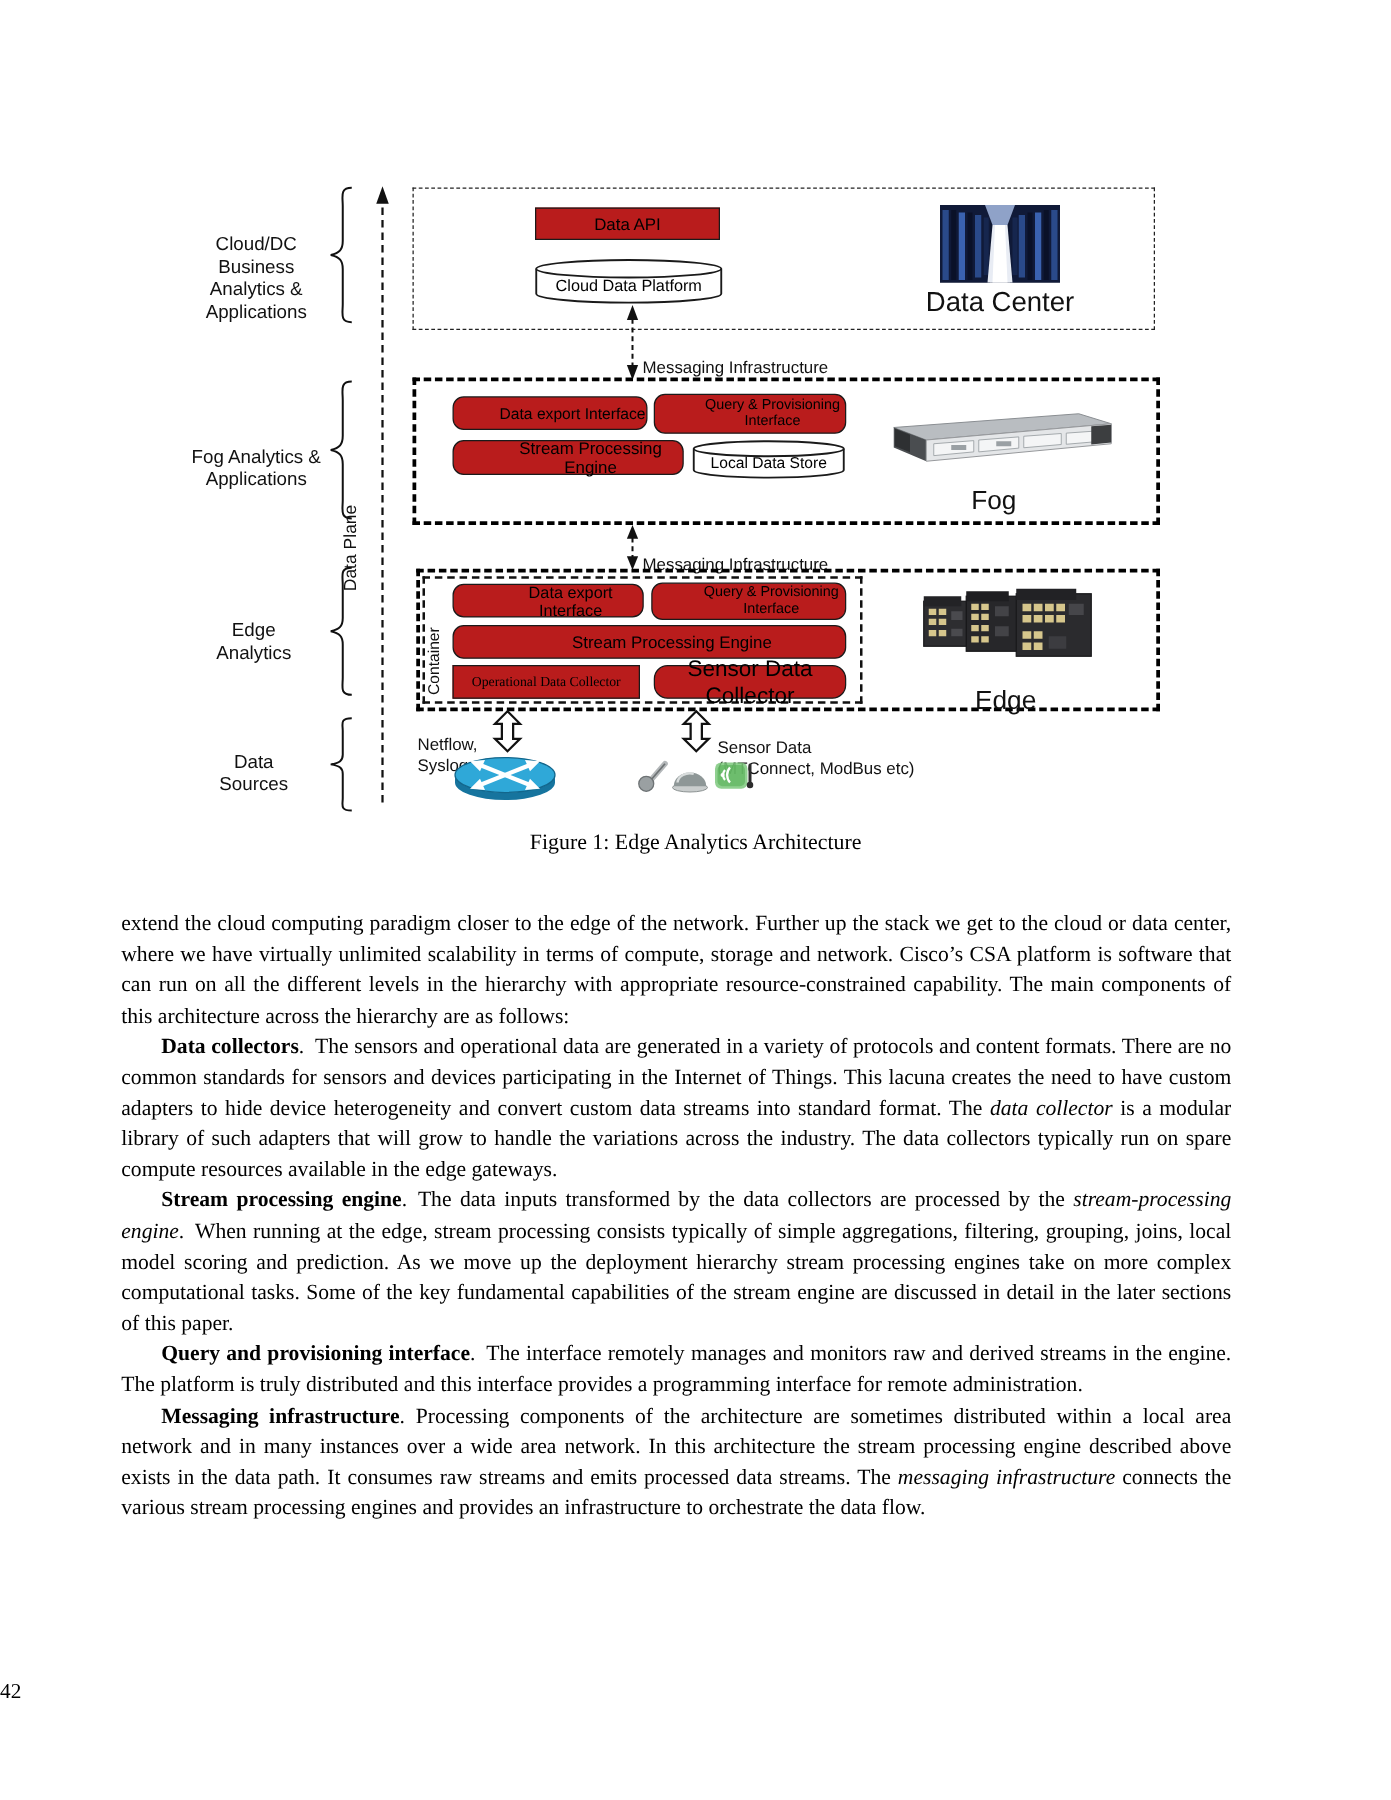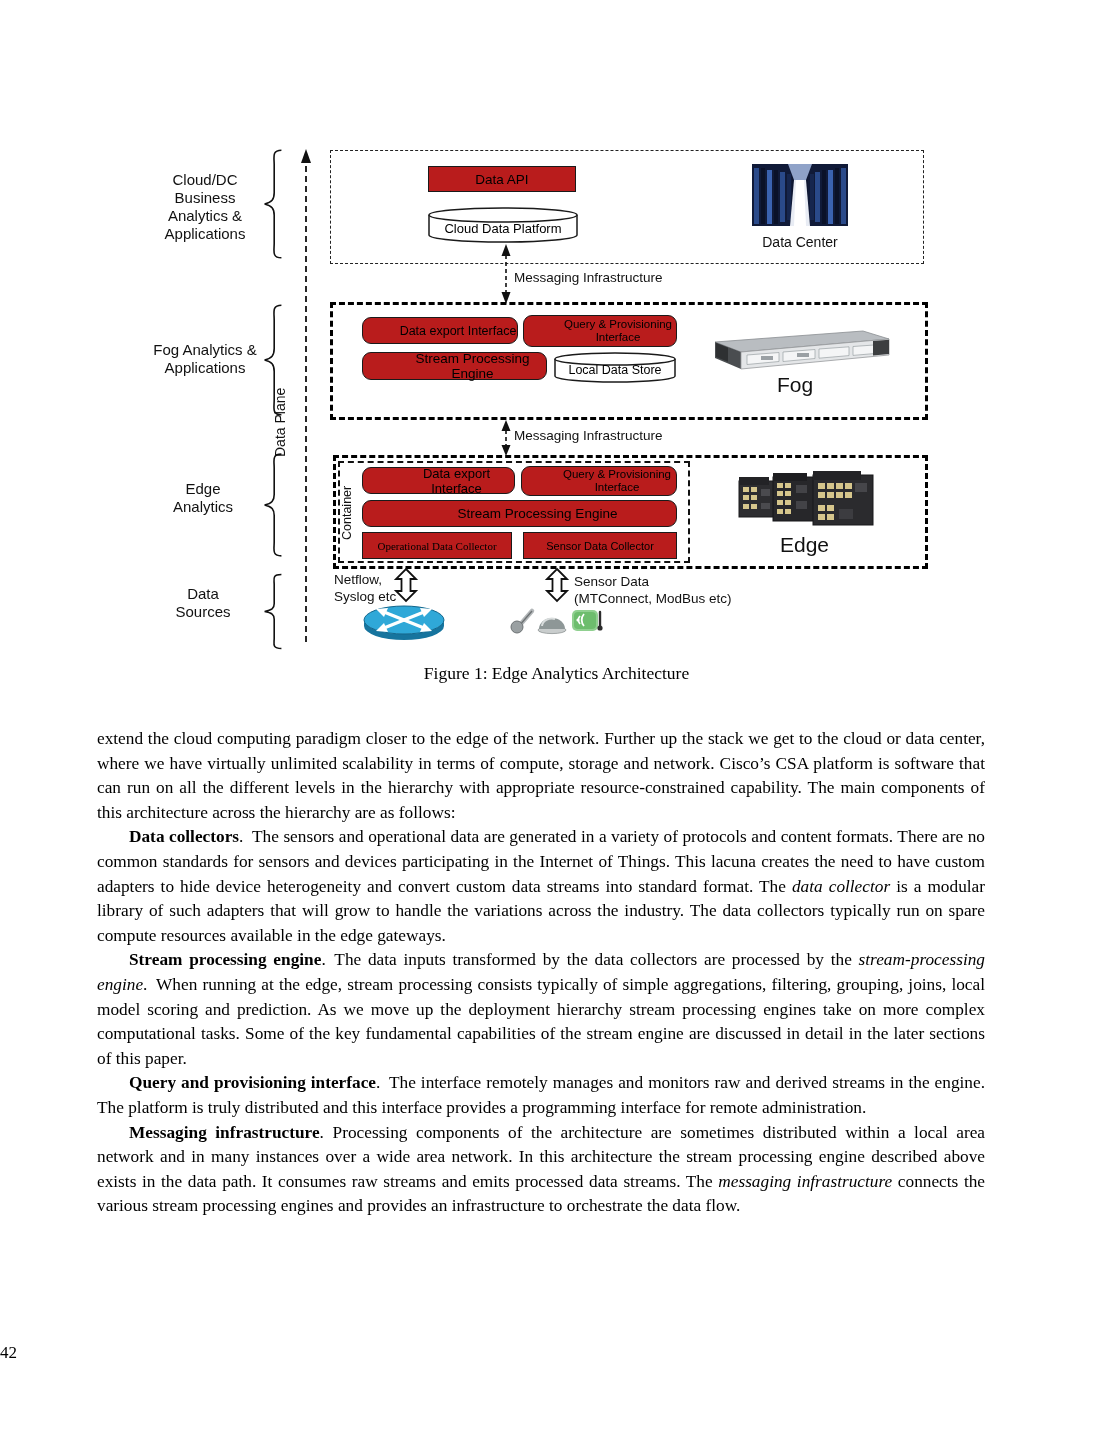--- a/index.html
+++ b/index.html
@@ -8,21 +8,21 @@
   .abs{position:absolute;box-sizing:border-box;}
   .center{display:flex;align-items:center;justify-content:center;text-align:center;}
   .pre{white-space:pre-line;}
   
   .dash-thin{border:1.5px dashed #222;background:transparent;}
   .dash-bold{border:3px dashed #000;background:transparent;}
   .dash-mid{border:2px dashed #111;background:transparent;}
   .node{border:1.5px solid #1a1a1a;background:#b91c1c;}
   .rounded{border-radius:9px;padding-left:36px;}
   .vert{writing-mode:vertical-rl;transform:rotate(180deg);text-align:center;}
-  .figtext{color:#111;}
+  .figtext{color:#111;margin-top:16px;}
   
   .bodycol{font-family:"Liberation Serif",serif;font-size:17.3px;line-height:24.6px;
            text-align:justify;}
   .bodycol p{margin:0;}
   .bodycol p.indent{text-indent:32px;}
   .bodycol .b{font-weight:700;}
   .bodycol .i{font-style:italic;}
   .serif{font-family:"Liberation Serif",serif;}
   svg{display:block;overflow:visible;}
   .cyl-label{position:absolute;left:0;right:0;text-align:center;}
@@ -91,21 +91,21 @@
         <rect x="76" y="6" width="5" height="54" fill="#3a62b0"></rect>
           <rect x="70" y="6" width="4" height="54" fill="#0a1128"></rect>
         <rect x="63" y="8" width="5" height="50" fill="#2a4a8a"></rect>
           <rect x="58" y="10" width="4" height="46" fill="#16264e"></rect>
       </g>
       <polygon points="36,0 60,0 54,16 42,16" fill="#8fa2c8"></polygon>
       <polygon points="42,16 54,16 58,62 38,62" fill="#e8ecf4"></polygon>
       <polygon points="44,16 52,16 54,62 42,62" fill="#ffffff"></polygon>
     </svg>
   </div>
-  <div class="abs figtext center" style="left:740px;top:231px;width:120px;height:22px;font-size:14px;">Data Center</div>
+  <div class="abs figtext center" style="left:740px;top:215px;width:120px;height:22px;font-size:22px;">Data Center</div>
 
   <svg class="abs" style="left:498px;top:243px;" width="16" height="62">
     <line x1="8" y1="12" x2="8" y2="50" stroke="#111" stroke-width="1.6" stroke-dasharray="4,3"></line>
     <polygon points="8,1 3.5,13 12.5,13" fill="#111"></polygon>
     <polygon points="8,61 3.5,49 12.5,49" fill="#111"></polygon>
   </svg>
   <div class="abs figtext" style="left:514px;top:270px;font-size:13.5px;">Messaging Infrastructure</div>
 
   <div class="abs dash-bold" style="left:330px;top:302px;width:598px;height:118px;"></div>
   <div class="abs node rounded center" style="left:362px;top:317px;width:156px;height:27px;font-size:12.5px;">
@@ -161,21 +161,21 @@
   <div class="abs node rounded center" style="left:521px;top:466px;width:156px;height:30px;font-size:11.5px;line-height:13px;">
     <span class="pre">Query &amp; Provisioning
 Interface</span>
   </div>
   <div class="abs node rounded center" style="left:362px;top:500px;width:315px;height:27px;font-size:13.5px;">
     <span>Stream Processing Engine</span>
   </div>
   <div class="abs node center" style="left:362px;top:532px;width:150px;height:27px;font-size:11px;font-family:Liberation Serif, serif;">
     <span>Operational Data Collector</span>
   </div>
-  <div class="abs node center" style="left:523px;top:532px;width:154px;height:27px;font-size:11px;">
+  <div class="abs node center" style="left:523px;top:532px;width:154px;height:27px;font-size:18px;border-radius:11px;">
     <span>Sensor Data Collector</span>
   </div>
 
   <div class="abs" style="left:737px;top:471px;width:140px;height:58px;">
     <svg width="140" height="58">
       <g>
         <rect x="2" y="10" width="36" height="36" fill="#2d2d30" stroke="#1a1a1c"></rect>
         <rect x="2" y="6" width="30" height="8" fill="#232326"></rect>
         <g fill="#d6c68c">
             <rect x="6" y="16" width="6" height="5"></rect>

